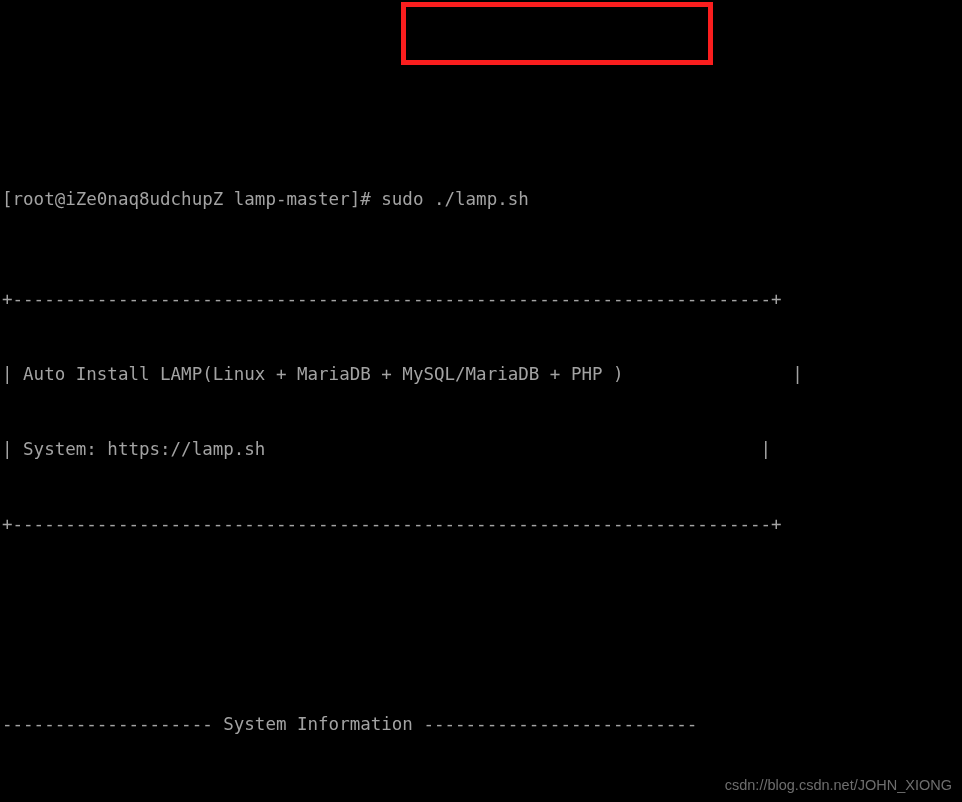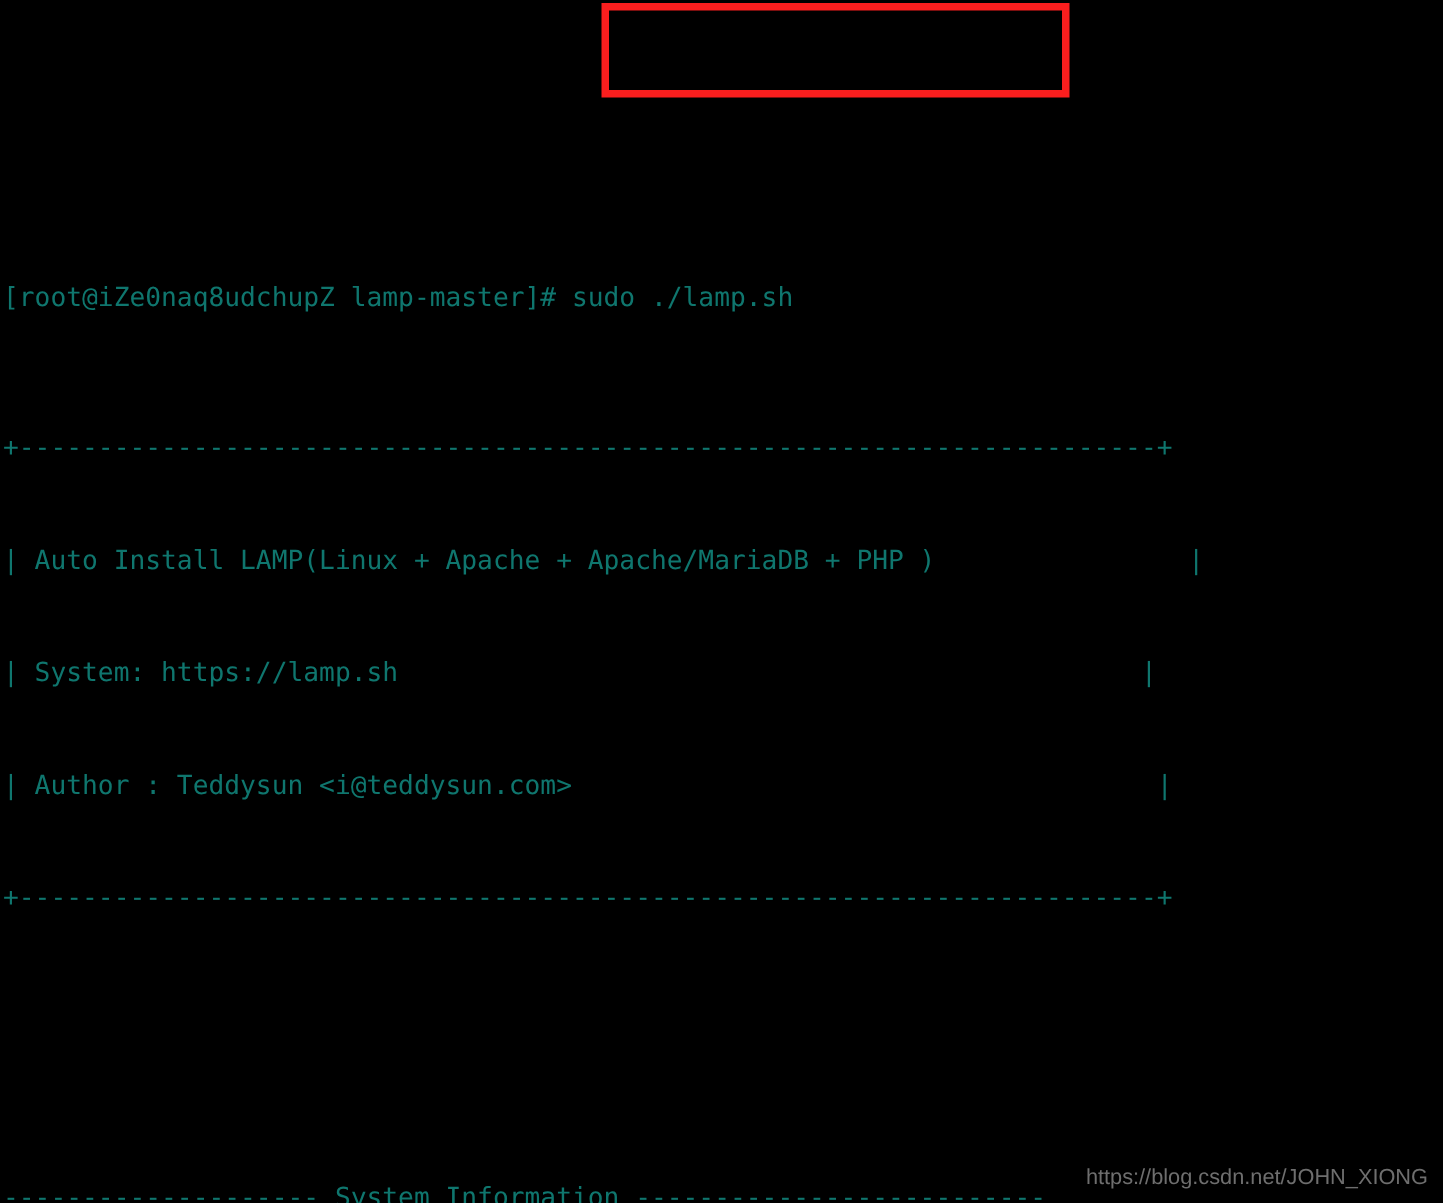--- a/index.html
+++ b/index.html
@@ -26,21 +26,21 @@
     top: -13px;
     width: 960px;
     white-space: pre;
     letter-spacing: 0px;
   }
   .line {
     height: 25px;
     white-space: pre;
   }
   .blank { height: 25px; }
-  .white  { color: #0f766e; }
+  .white  { color: #a3a3a3; }
   
   #annotation-rect {
     position: absolute;
     left: 401px;
     top: 2px;
     width: 312px;
     height: 63px;
     border: 5px solid #fa1e1e;
     box-sizing: border-box;
     pointer-events: none;
@@ -62,23 +62,22 @@
 <div id="screen">
 
   <div class="term">
 
     
     <div class="line">&nbsp;</div>
 
     <div class="line white">[root@iZe0naq8udchupZ lamp-master]# sudo ./lamp.sh</div>
 
     <div class="line white">+------------------------------------------------------------------------+</div>
-    <div class="line white">| Auto Install LAMP(Linux + Apache + Apache/MariaDB + PHP )                |</div>
+    <div class="line white">| Auto Install LAMP(Linux + MariaDB + MySQL/MariaDB + PHP )                |</div>
     <div class="line white">| System: https://lamp.sh                                               |</div>
-    <div class="line white">| Author : Teddysun &lt;i@teddysun.com&gt;                                     |</div>
     <div class="line white">+------------------------------------------------------------------------+</div>
 
     <div class="blank"></div>
 
     <div class="line white">-------------------- System Information --------------------------</div>
 
     
 
     
     
@@ -107,15 +106,15 @@
     
 
     
 
     
 
   </div>
 
   <div id="annotation-rect"></div>
 
-  <div id="watermark">https://blog.csdn.net/JOHN_XIONG</div>
+  <div id="watermark">csdn://blog.csdn.net/JOHN_XIONG</div>
 
 </div>
 
 </body></html>

